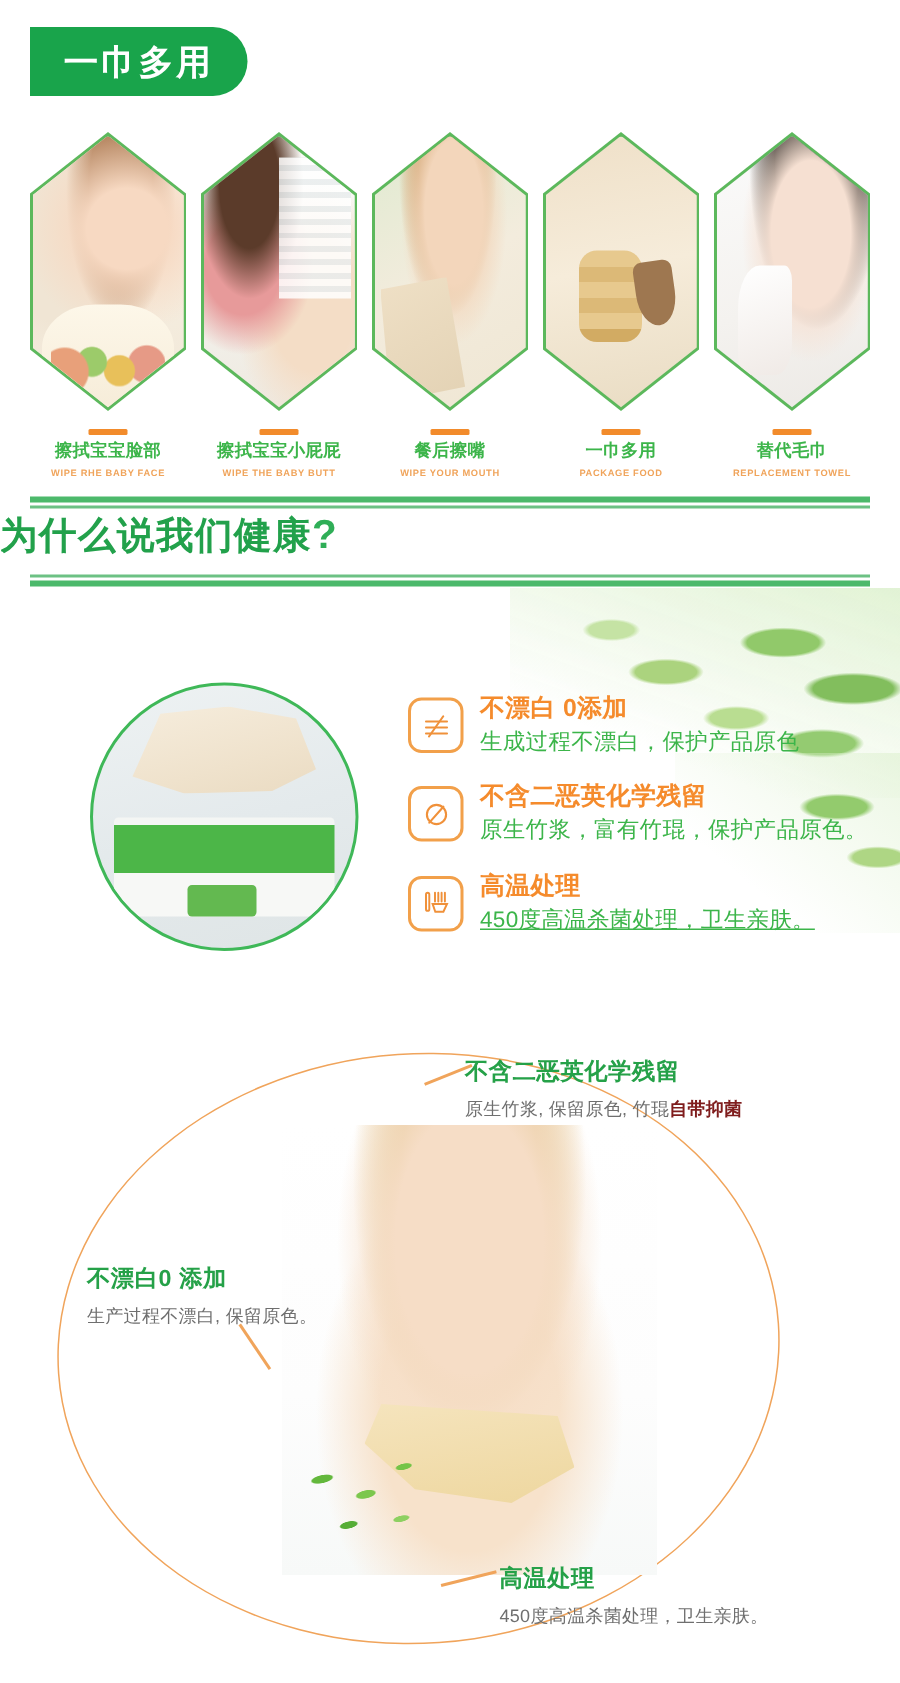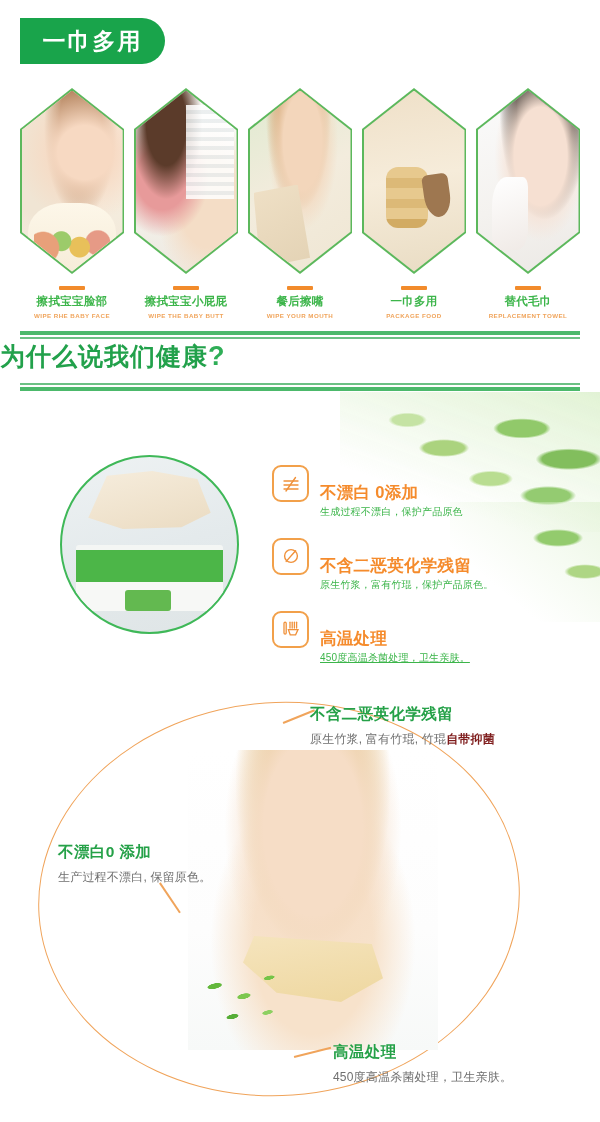--- a/index.html
+++ b/index.html
@@ -164,22 +164,22 @@
 
   .feat-list { position:absolute; left:272px; top:462px; width:320px; }
   .feat { display:flex; align-items:flex-start; margin-bottom:17px; }
   .feat-icon {
     width:33px; height:33px; flex:0 0 33px; margin-right:11px; margin-top:3px;
     border:2px solid #f2a04a; border-radius:9px;
     display:flex; align-items:center; justify-content:center;
     color:#f0913a;
   }
   .feat-txt { padding-top:1px; }
-  .feat-title { color:#f58b2c; font-size:16.5px; font-weight:bold; line-height:1.15; letter-spacing:.3px;margin-top:20px; }
-  .feat-sub { color:#3cb54a; font-size:10px; line-height:1.3; margin-top:3px; letter-spacing:.2px; }
+  .feat-title { color:#f58b2c; font-size:16.5px; font-weight:bold; line-height:1.15; letter-spacing:.3px; }
+  .feat-sub { color:#3cb54a; font-size:15px; line-height:1.3; margin-top:3px; letter-spacing:.2px; }
   .feat-sub u { text-decoration: underline; }
 
   
   .call-sec { position:absolute; left:0; top:690px; width:600px; height:432px; overflow:hidden; }
   .ellipse {
     position:absolute; left:38px; top:12px; width:480px; height:392px;
     border:1.6px solid #f0a45b; border-radius:50%;
     transform: rotate(-4deg);
   }
   .baby-photo {
@@ -382,21 +382,21 @@
 
     <div class="baby-photo"></div>
     <div class="sprout"></div>
 
     <div class="lead" style="left:283px; top:32px; width:34px; transform:rotate(-22deg);"></div>
     <div class="lead" style="left:160px; top:192px; width:36px; transform:rotate(56deg);"></div>
     <div class="lead" style="left:294px; top:366px; width:38px; transform:rotate(-14deg);"></div>
 
     <div class="callout co-top">
       <div class="co-title">不含二恶英化学残留</div>
-      <div class="co-sub"><span>原生竹浆, 富有竹琨, 竹琨</span><b>自带抑菌</b></div>
+      <div class="co-sub"><span>原生竹浆, 保留原色, 竹琨</span><b>自带抑菌</b></div>
     </div>
 
     <div class="callout co-left">
       <div class="co-title">不漂白0 添加</div>
       <div class="co-sub"><span>生产过程不漂白, 保留原色。</span></div>
     </div>
 
     <div class="callout co-bot">
       <div class="co-title">高温处理</div>
       <div class="co-sub"><span>450度高温杀菌处理，卫生亲肤。</span></div>

